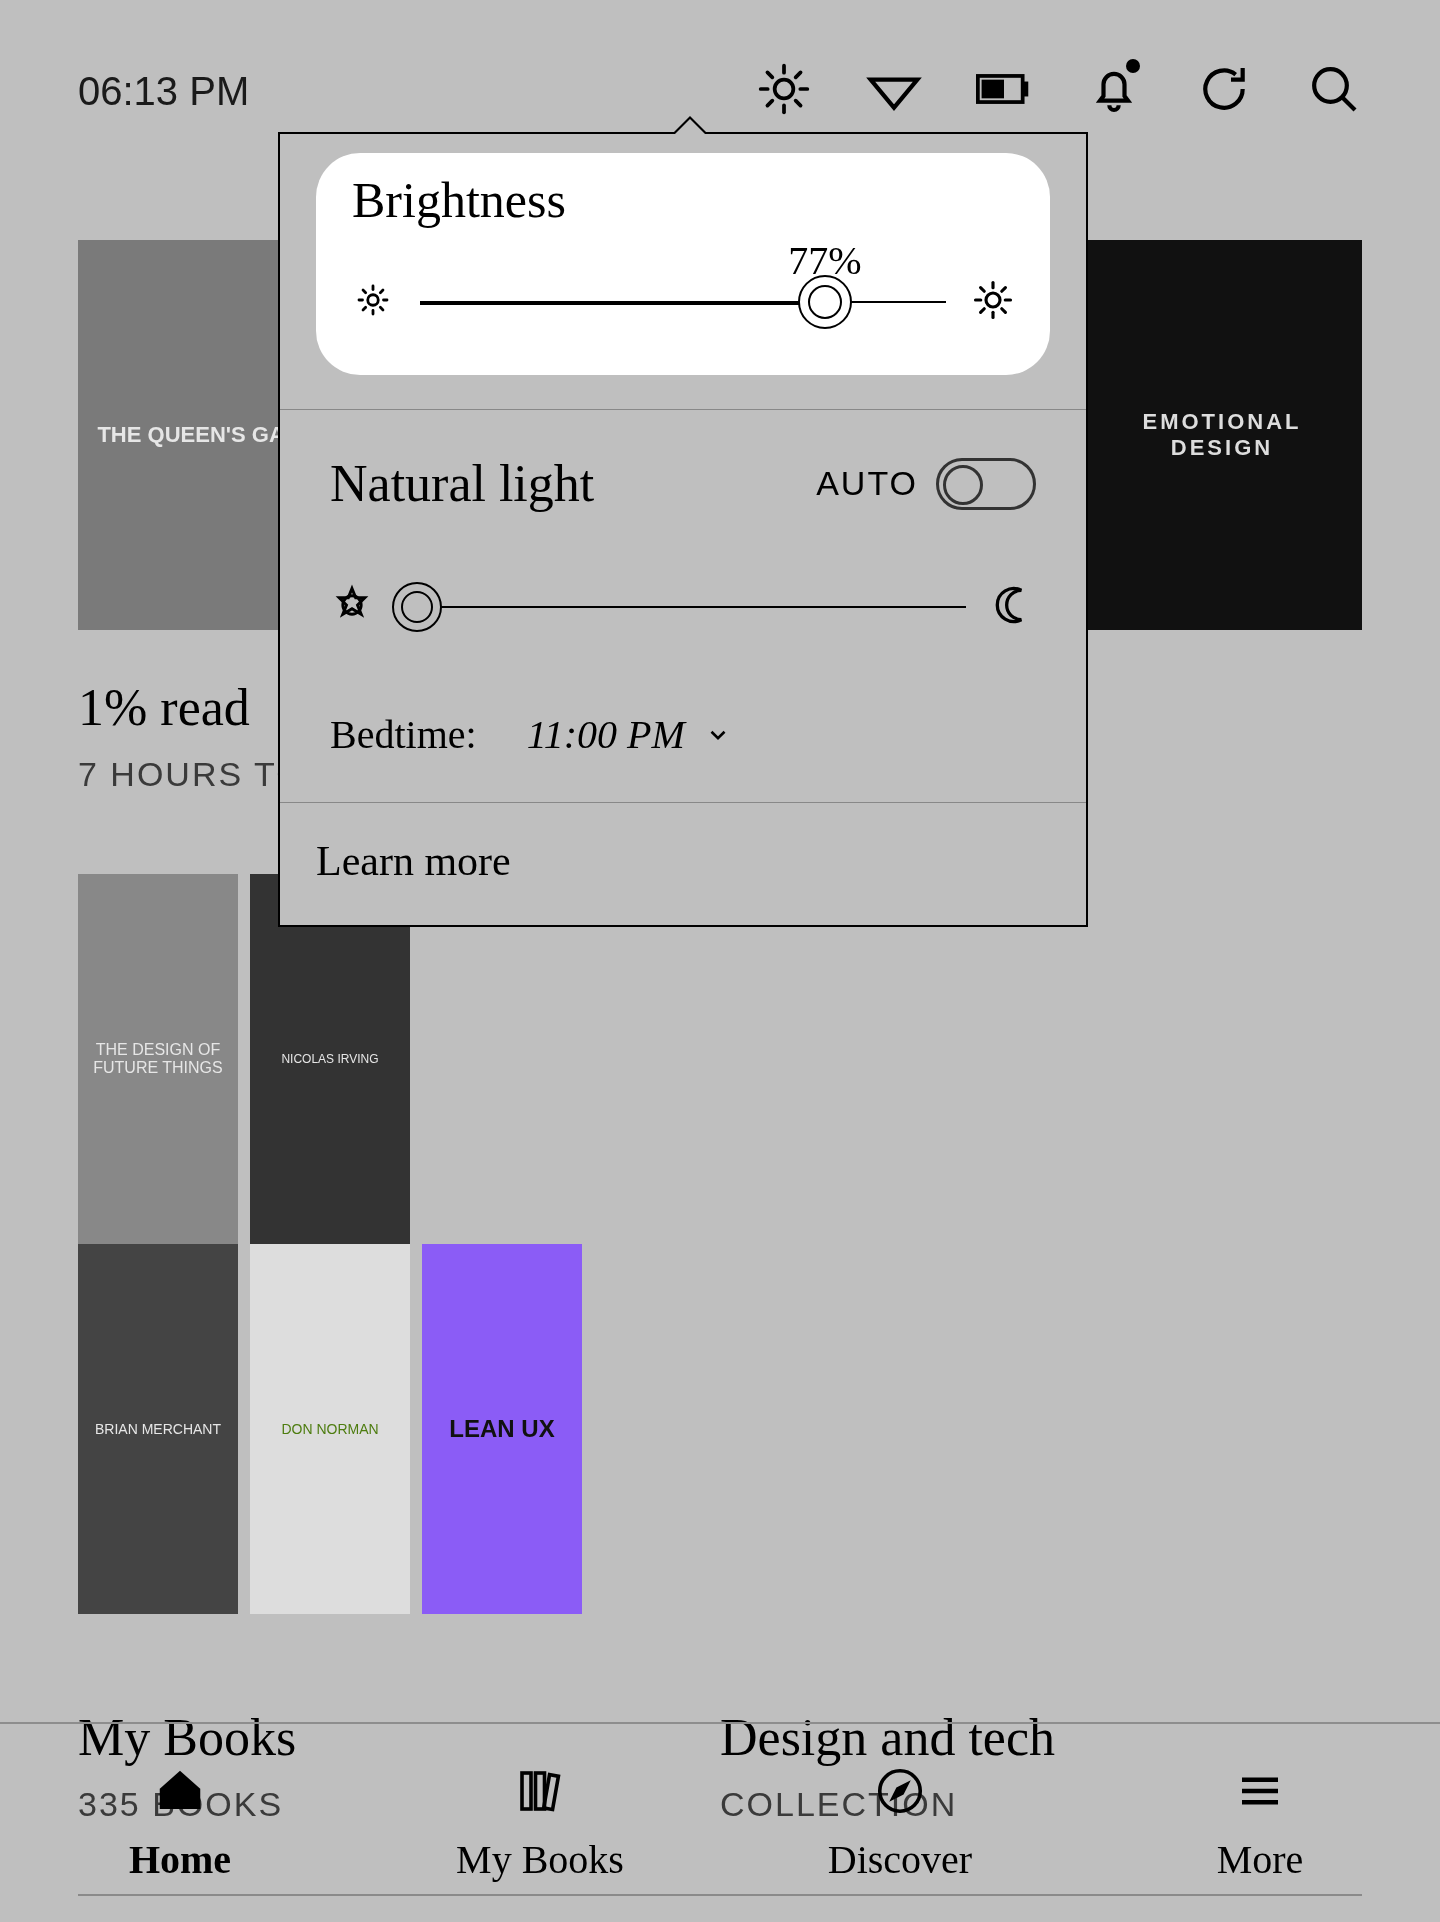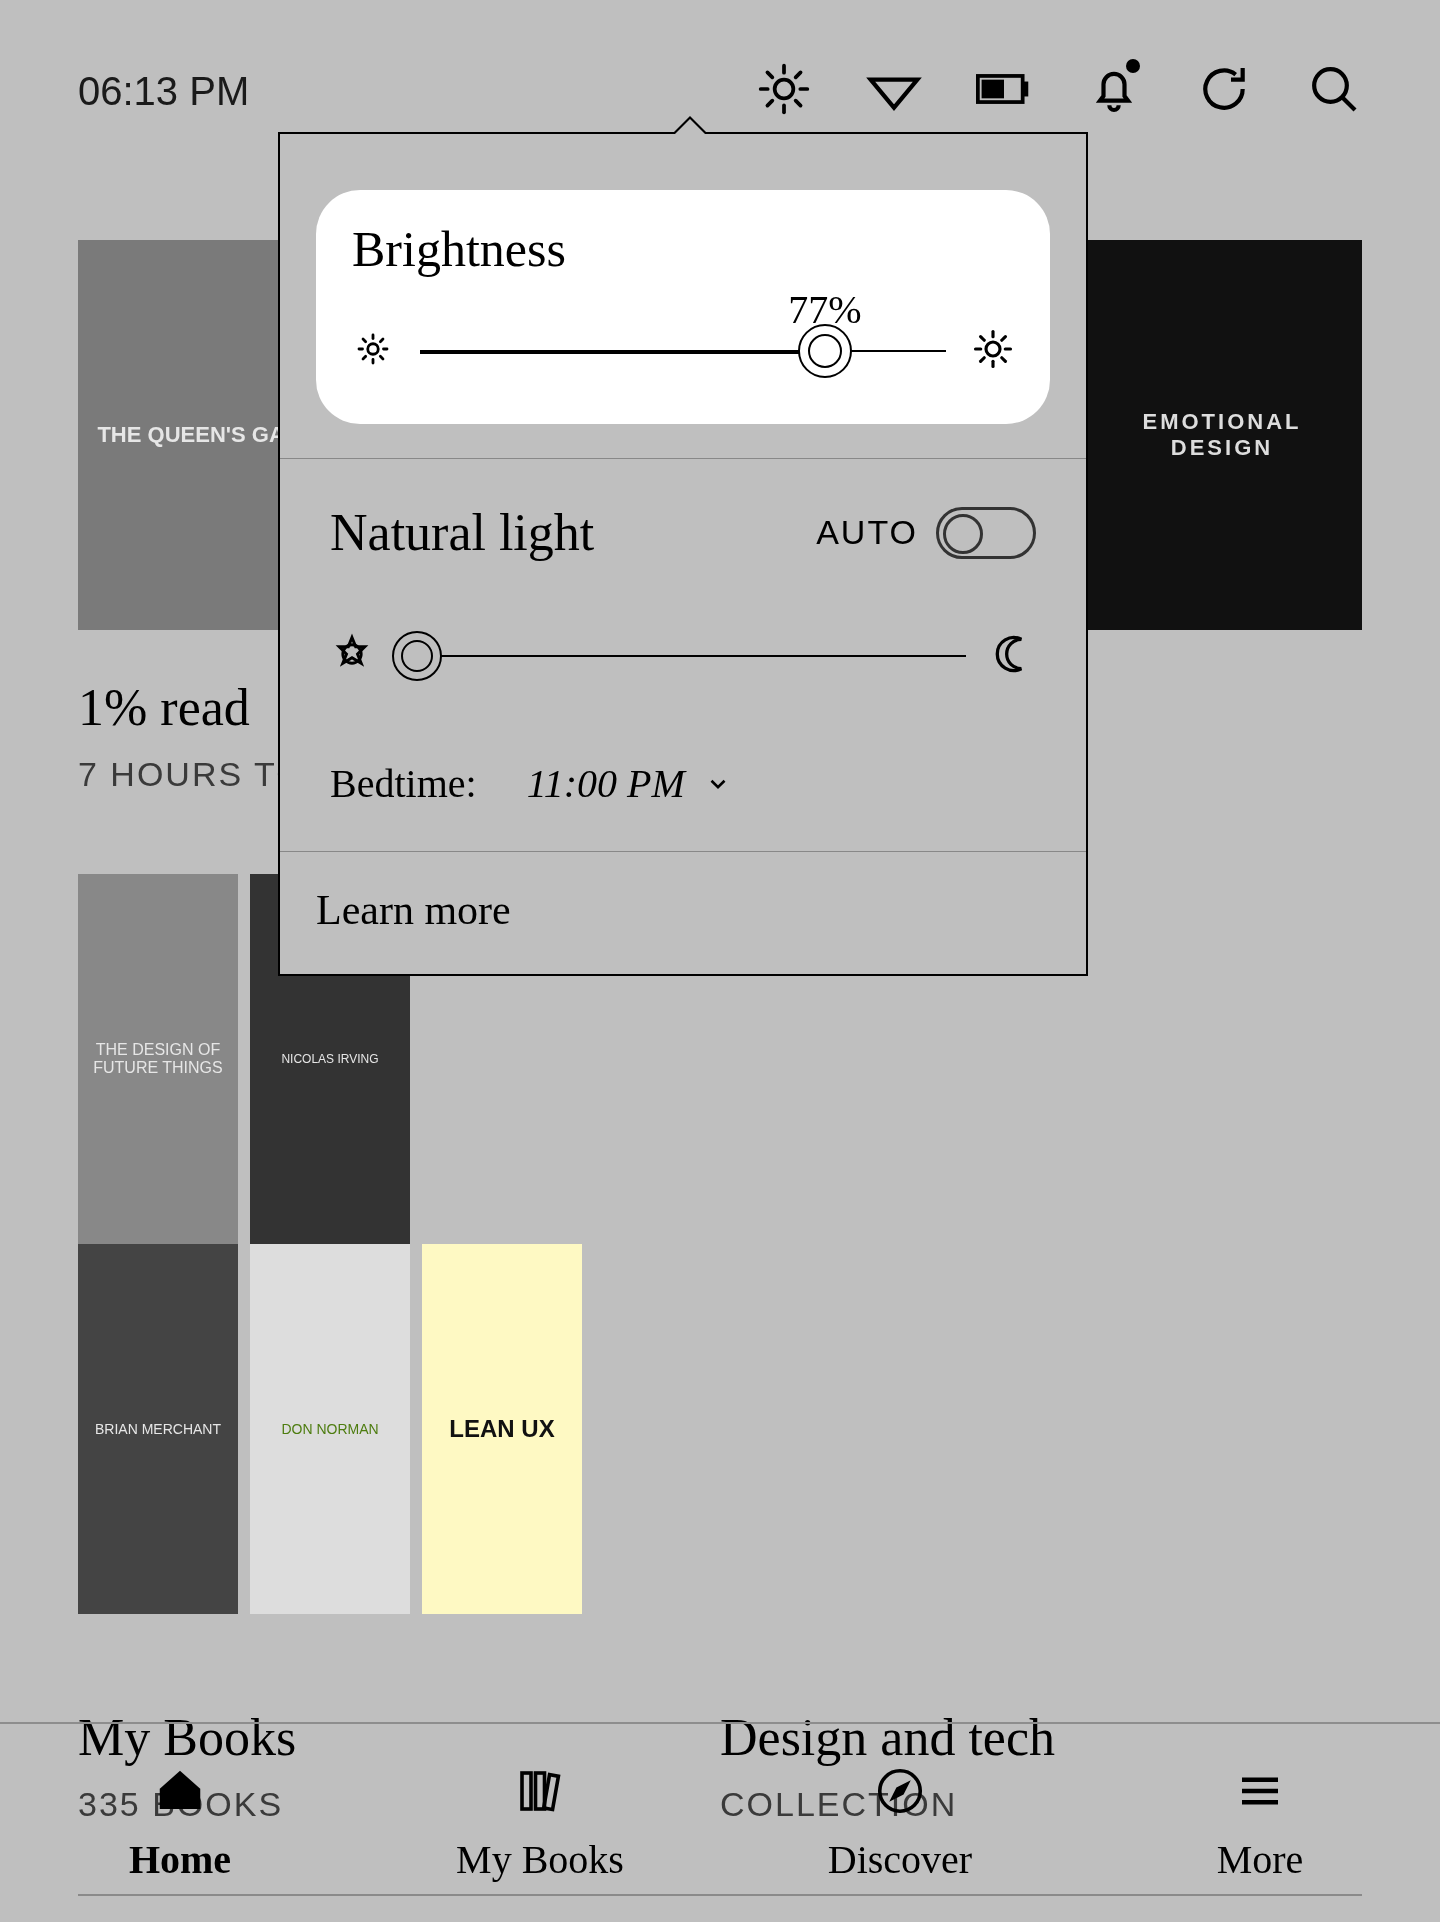--- a/index.html
+++ b/index.html
@@ -72,24 +72,24 @@
   }
   .popup-caret:after {
     content:""; position:absolute; top:3px; left:-15px;
     width:0;height:0;
     border-left:15px solid transparent;
     border-right:15px solid transparent;
     border-bottom:15px solid #bfbfbf;
   }
 
   .card {
-    margin:56px 36px 0 36px;
+    margin:19px 36px 0 36px;
     background:#fff;
     border-radius:44px;
-    padding:30px 36px 50px 36px;
+    padding:18px 36px 50px 36px;
   }
   .card-title { font-size:50px; }
 
   .slider-wrap { display:flex; align-items:center; gap:26px; margin-top:50px; }
   .slider-wrap svg { width:42px; height:42px; flex-shrink:0; }
   .track {
     position:relative; flex:1; height:6px;
   }
   .track-fill { position:absolute; left:0; top:2px; height:4px; background:#000; }
   .track-rest { position:absolute; right:0; top:2px; height:2px; background:#000; }
@@ -218,21 +218,21 @@
       </div>
     </div>
     <div class="col">
       <div class="row">
         <div class="book" style="background:#444">
             <span style="font-size:14px;padding:6px">BRIAN MERCHANT</span>
           </div>
         <div class="book" style="background:#ddd;color:#4d7c0f">
             <span style="font-size:14px;padding:6px">DON NORMAN</span>
           </div>
-        <div class="book" style="background:#fef9c3;color:#111">
+        <div class="book" style="background:#8b5cf6;color:#111">
             <span style="font-size:24px;font-weight:700;padding:6px">LEAN UX</span>
           </div>
       </div>
     </div>
   </div>
   <div class="row-labels">
     <div class="half">
       <div class="section-title">My Books</div>
       <div class="section-sub">335 BOOKS</div>
     </div>

